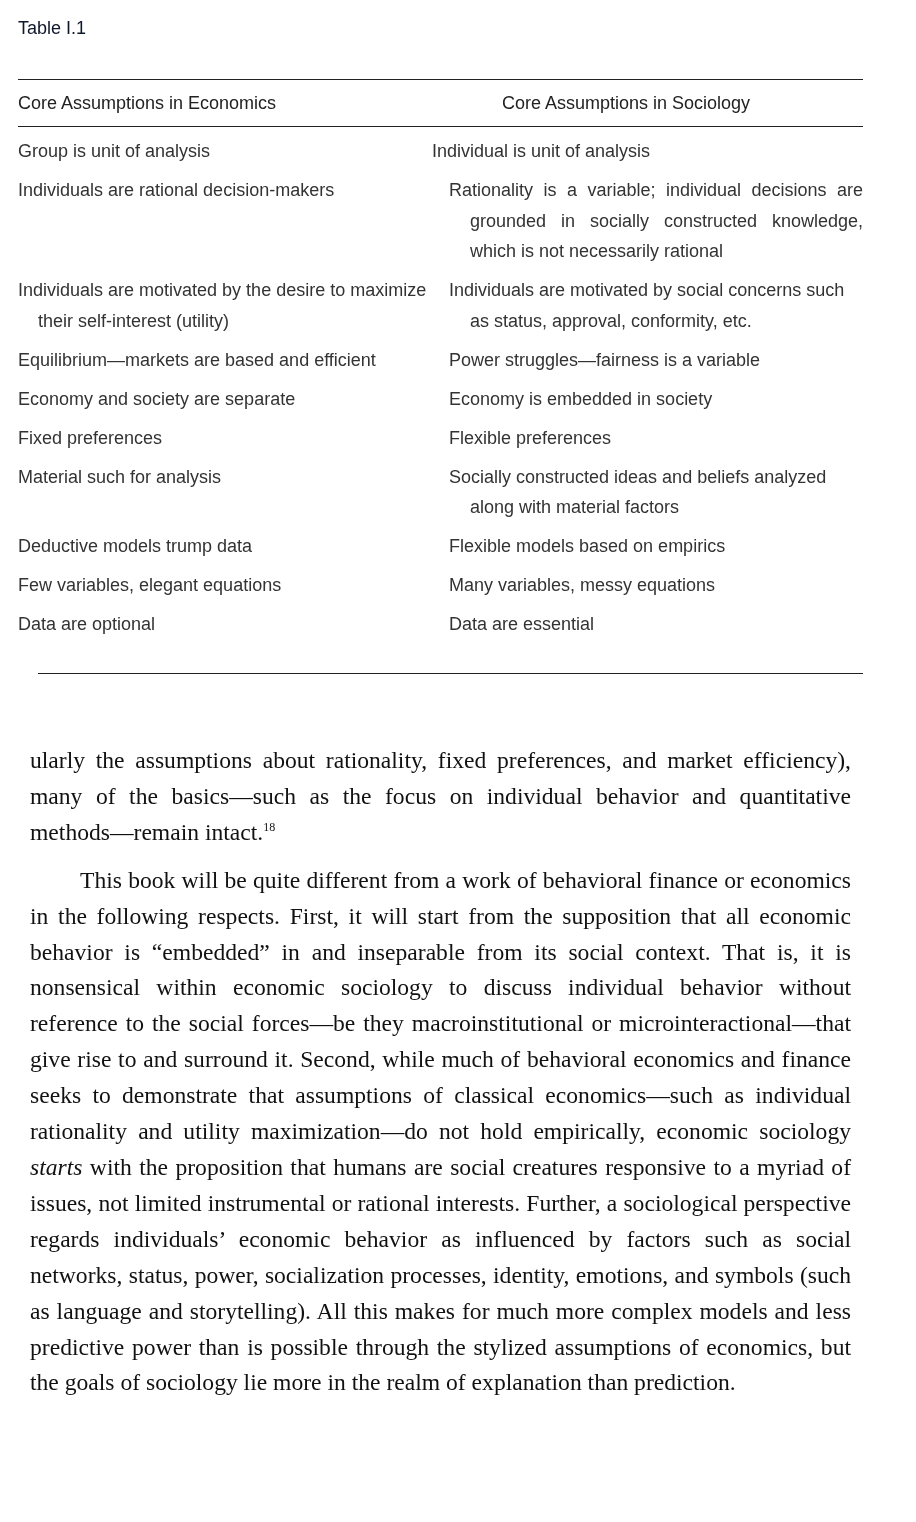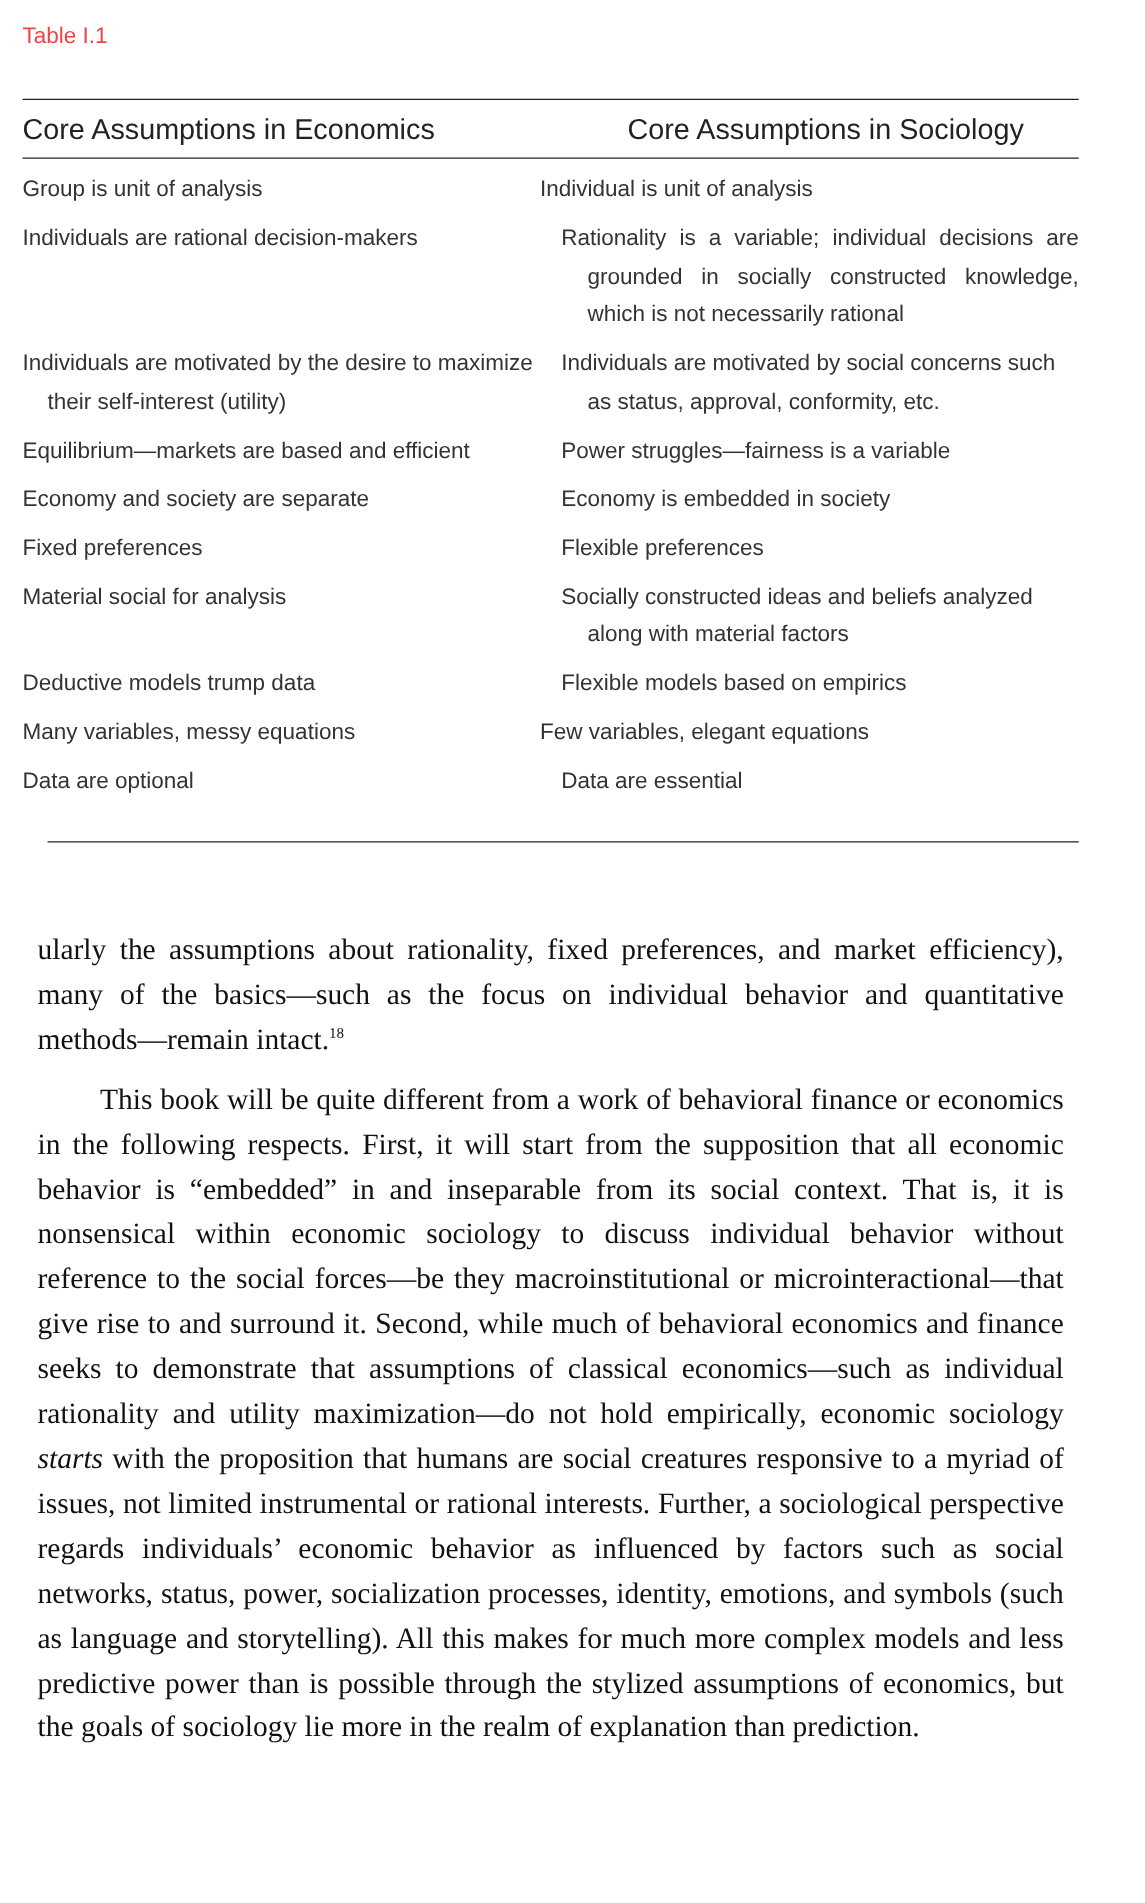--- a/index.html
+++ b/index.html
@@ -1,26 +1,26 @@
 <!DOCTYPE html>
 <html><head>
 <meta charset="utf-8">
 <style>
   html, body { margin: 0; padding: 0; background: #ffffff; }
   body { width: 916px; height: 1522px; position: relative; overflow: hidden; color: #1a1a1a; }
   .sans { font-family: "Liberation Sans", sans-serif; }
   .serif { font-family: "Liberation Serif", serif; }
 
-  .caption { position: absolute; left: 18px; top: 14px; font-size: 18px; line-height: 29px; color: #ef4444; }
+  .caption { position: absolute; left: 18px; top: 14px; font-size: 18px; line-height: 29px; color: #0f172a; }
   .rule { position: absolute; height: 0; border-top: 1.3px solid #222; }
   .rule-top { left: 18px; width: 845px; top: 79px; }
   .rule-head { left: 18px; width: 845px; top: 126px; }
   .rule-bottom { left: 38px; width: 825px; top: 673px; }
 
-  .col-head { position: absolute; top: 90px; font-size: 23px; line-height: 26px; color: #222; }
+  .col-head { position: absolute; top: 90px; font-size: 18px; line-height: 26px; color: #222; }
   .col-head.left { left: 18px; }
   .col-head.right { left: 502px; }
 
   .table-body { position: absolute; left: 18px; top: 136px; width: 845px; }
   .trow { display: flex; align-items: flex-start; margin-bottom: 8.5px; }
   .cell { font-size: 18px; line-height: 30.5px; color: #333; }
   .cell.econ { width: 431px; padding-left: 20px; text-indent: -20px; box-sizing: border-box; padding-right: 10px; }
   .cell.socio { width: 414px; padding-left: 21px; text-indent: -21px; box-sizing: border-box; }
   .socio-just { text-align: justify; text-align-last: left; }
 
@@ -64,30 +64,30 @@
   </div>
   <div class="trow">
     <div class="cell econ">Economy and society are separate</div>
     <div class="cell socio">Economy is embedded in society</div>
   </div>
   <div class="trow">
     <div class="cell econ">Fixed preferences</div>
     <div class="cell socio">Flexible preferences</div>
   </div>
   <div class="trow">
-    <div class="cell econ">Material social for analysis</div>
+    <div class="cell econ">Material such for analysis</div>
     <div class="cell socio">Socially constructed ideas and beliefs analyzed along with material factors</div>
   </div>
   <div class="trow">
     <div class="cell econ">Deductive models trump data</div>
     <div class="cell socio">Flexible models based on empirics</div>
   </div>
   <div class="trow">
+    <div class="cell econ">Few variables, elegant equations</div>
     <div class="cell socio">Many variables, messy equations</div>
-    <div class="cell econ">Few variables, elegant equations</div>
   </div>
   <div class="trow">
     <div class="cell econ">Data are optional</div>
     <div class="cell socio">Data are essential</div>
   </div>
 </div>
 
 <div class="rule rule-bottom"></div>
 
 <div class="prose serif">

